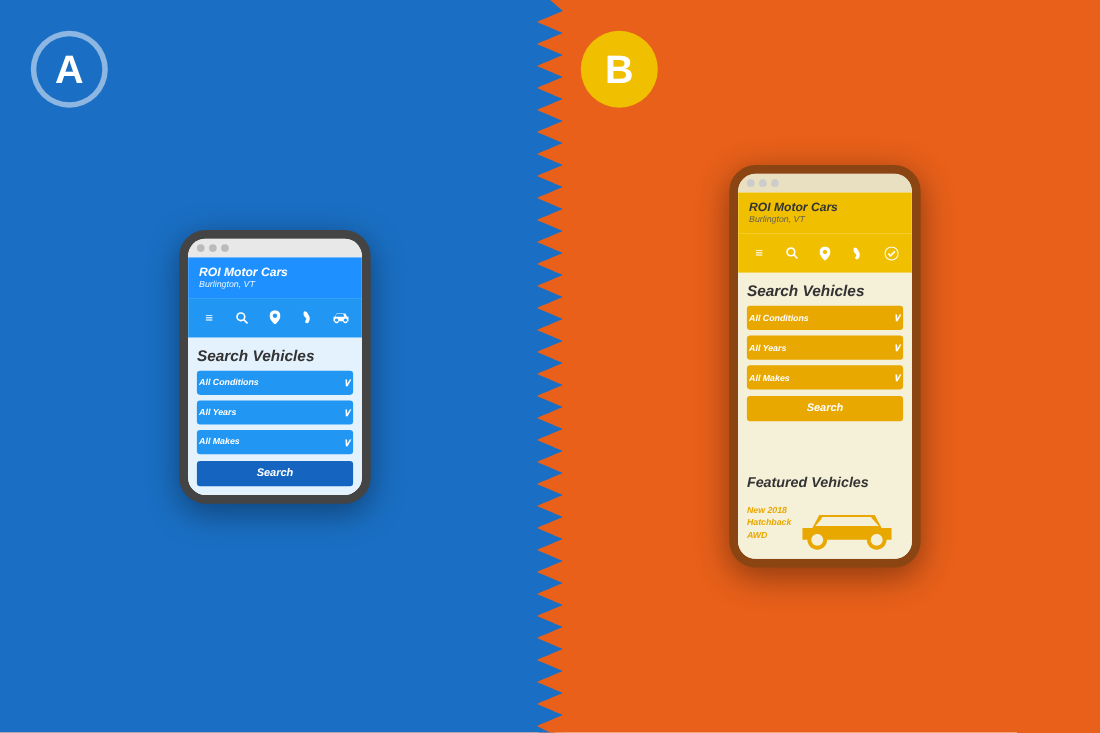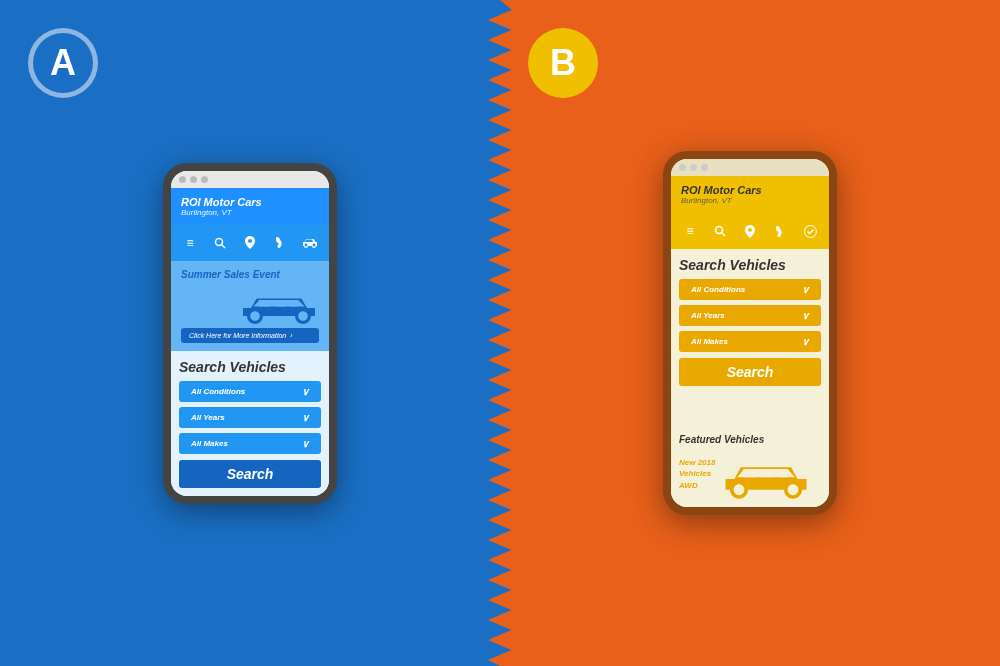--- a/index.html
+++ b/index.html
@@ -213,21 +213,21 @@
       font-size: 14px;
       font-weight: bold;
       color: #333;
       margin-bottom: 6px;
     }
 
     .dropdown {
       display: flex;
       align-items: center;
       justify-content: space-between;
-      padding: 5px 12px;
+      padding: 5px 2px;
       border-radius: 3px;
       margin-bottom: 5px;
       font-size: 8px;
       color: white;
       font-weight: bold;
       text-align: right;
     }
 
     .dropdown-a {
       background: #2196f3;
@@ -240,21 +240,21 @@
 
     .dropdown-chevron {
       font-size: 10px;
     }
 
     .search-btn {
       display: block;
       margin: 6px auto 0;
       padding: 6px 20px;
       border-radius: 3px;
-      font-size: 14px;
+      font-size: 10px;
       font-weight: bold;
       color: white;
       text-align: center;
     }
 
     .search-btn-a {
       background: #1565c0;
     }
 
     .search-btn-b {
@@ -262,21 +262,21 @@
       color: white;
     }
 
     
     .featured-section {
       padding: 8px;
       background: #f5f0d8;
     }
 
     .featured-title {
-      font-size: 10px;
+      font-size: 13px;
       font-weight: bold;
       color: #333;
       margin-bottom: 4px;
       margin-top: 32px;
     }
 
     .featured-car-row {
       display: flex;
       align-items: center;
       gap: 6px;
@@ -330,35 +330,20 @@
               <path d="M2 0C1.4 0 1 .5 1 1L1 2.5C.9 3.6 1.5 4.7 2.4 5.4L3.1 6c.4.4.5 1 .2 1.5L2.5 9c-.3.5-.1 1.1.4 1.4l1 .5C4.4 11 5 10.8 5.3 10.3l.7-1.2C7 7.2 6.8 5 5.6 3.5L4.5 1.5C4.1.6 3.1 0 2 0z"></path>
             </svg>
         </div>
         <div class="nav-icon">
           <svg width="14" height="10" viewBox="0 0 14 10" fill="white">
               <path d="M12.5 4L11 1H3L1.5 4H0v4h1c0 1.1.9 2 2 2s2-.9 2-2h4c0 1.1.9 2 2 2s2-.9 2-2h1V4h-1.5zM3 8.5c-.8 0-1.5-.7-1.5-1.5S2.2 5.5 3 5.5 4.5 6.2 4.5 7 3.8 8.5 3 8.5zm8 0c-.8 0-1.5-.7-1.5-1.5s.7-1.5 1.5-1.5 1.5.7 1.5 1.5-.7 1.5-1.5 1.5zM2 4l1-2.5h6L10 4H2z"></path>
             </svg>
         </div>
       </div>
 
-      <div class="phone-banner">
-        <div class="banner-title">Summer Sales Event</div>
-        <div class="banner-car">
-          <svg width="80" height="40" viewBox="0 0 100 50" fill="#1565c0">
-            <path d="M85 30L78 18H22L15 30H5v10h5c0 5.5 4.5 10 10 10s10-4.5 10-10h40c0 5.5 4.5 10 10 10s10-4.5 10-10h5V30H85zM20 46c-3.3 0-6-2.7-6-6s2.7-6 6-6 6 2.7 6 6-2.7 6-6 6zm60 0c-3.3 0-6-2.7-6-6s2.7-6 6-6 6 2.7 6 6-2.7 6-6 6zM18 28l8-8h48l8 8H18z"></path>
-            <rect x="24" y="20" width="16" height="8" rx="2" fill="#64b5f6"></rect>
-            <rect x="44" y="20" width="16" height="8" rx="2" fill="#64b5f6"></rect>
-            <rect x="62" y="20" width="12" height="8" rx="2" fill="#64b5f6"></rect>
-          </svg>
-        </div>
-        <div class="banner-btn">
-          <span>Click Here for More Information</span>
-          <span>›</span>
-        </div>
-      </div>
 
       <div class="search-section">
         <div class="search-title">Search Vehicles</div>
         <div class="dropdown dropdown-a">
           <span>All Conditions</span>
           <span class="dropdown-chevron">∨</span>
         </div>
         <div class="dropdown dropdown-a">
           <span>All Years</span>
           <span class="dropdown-chevron">∨</span>
@@ -462,21 +447,21 @@
           <span class="dropdown-chevron">∨</span>
         </div>
         <div class="search-btn search-btn-b">Search</div>
       </div>
 
       <div class="featured-section">
         <div class="featured-title">Featured Vehicles</div>
         <div class="featured-car-row">
           <div class="featured-car-text">
             <div>New 2018</div>
-            <div>Vehicles</div>
+            <div>Hatchback</div>
             <div>AWD</div>
           </div>
           <svg width="90" height="50" viewBox="0 0 100 55">
             <path d="M85 33L78 20H22L15 33H5v12h5c0 5.5 4.5 10 10 10s10-4.5 10-10h40c0 5.5 4.5 10 10 10s10-4.5 10-10h5V33H85zM20 51c-3.3 0-6-2.7-6-6s2.7-6 6-6 6 2.7 6 6-2.7 6-6 6zm60 0c-3.3 0-6-2.7-6-6s2.7-6 6-6 6 2.7 6 6-2.7 6-6 6zM18 31l8-9h48l8 9H18z" fill="#e8a800"></path>
             <rect x="24" y="22" width="16" height="9" rx="2" fill="#f5f0d8"></rect>
             <rect x="44" y="22" width="16" height="9" rx="2" fill="#f5f0d8"></rect>
             <rect x="63" y="22" width="12" height="9" rx="2" fill="#f5f0d8"></rect>
           </svg>
         </div>
       </div>

